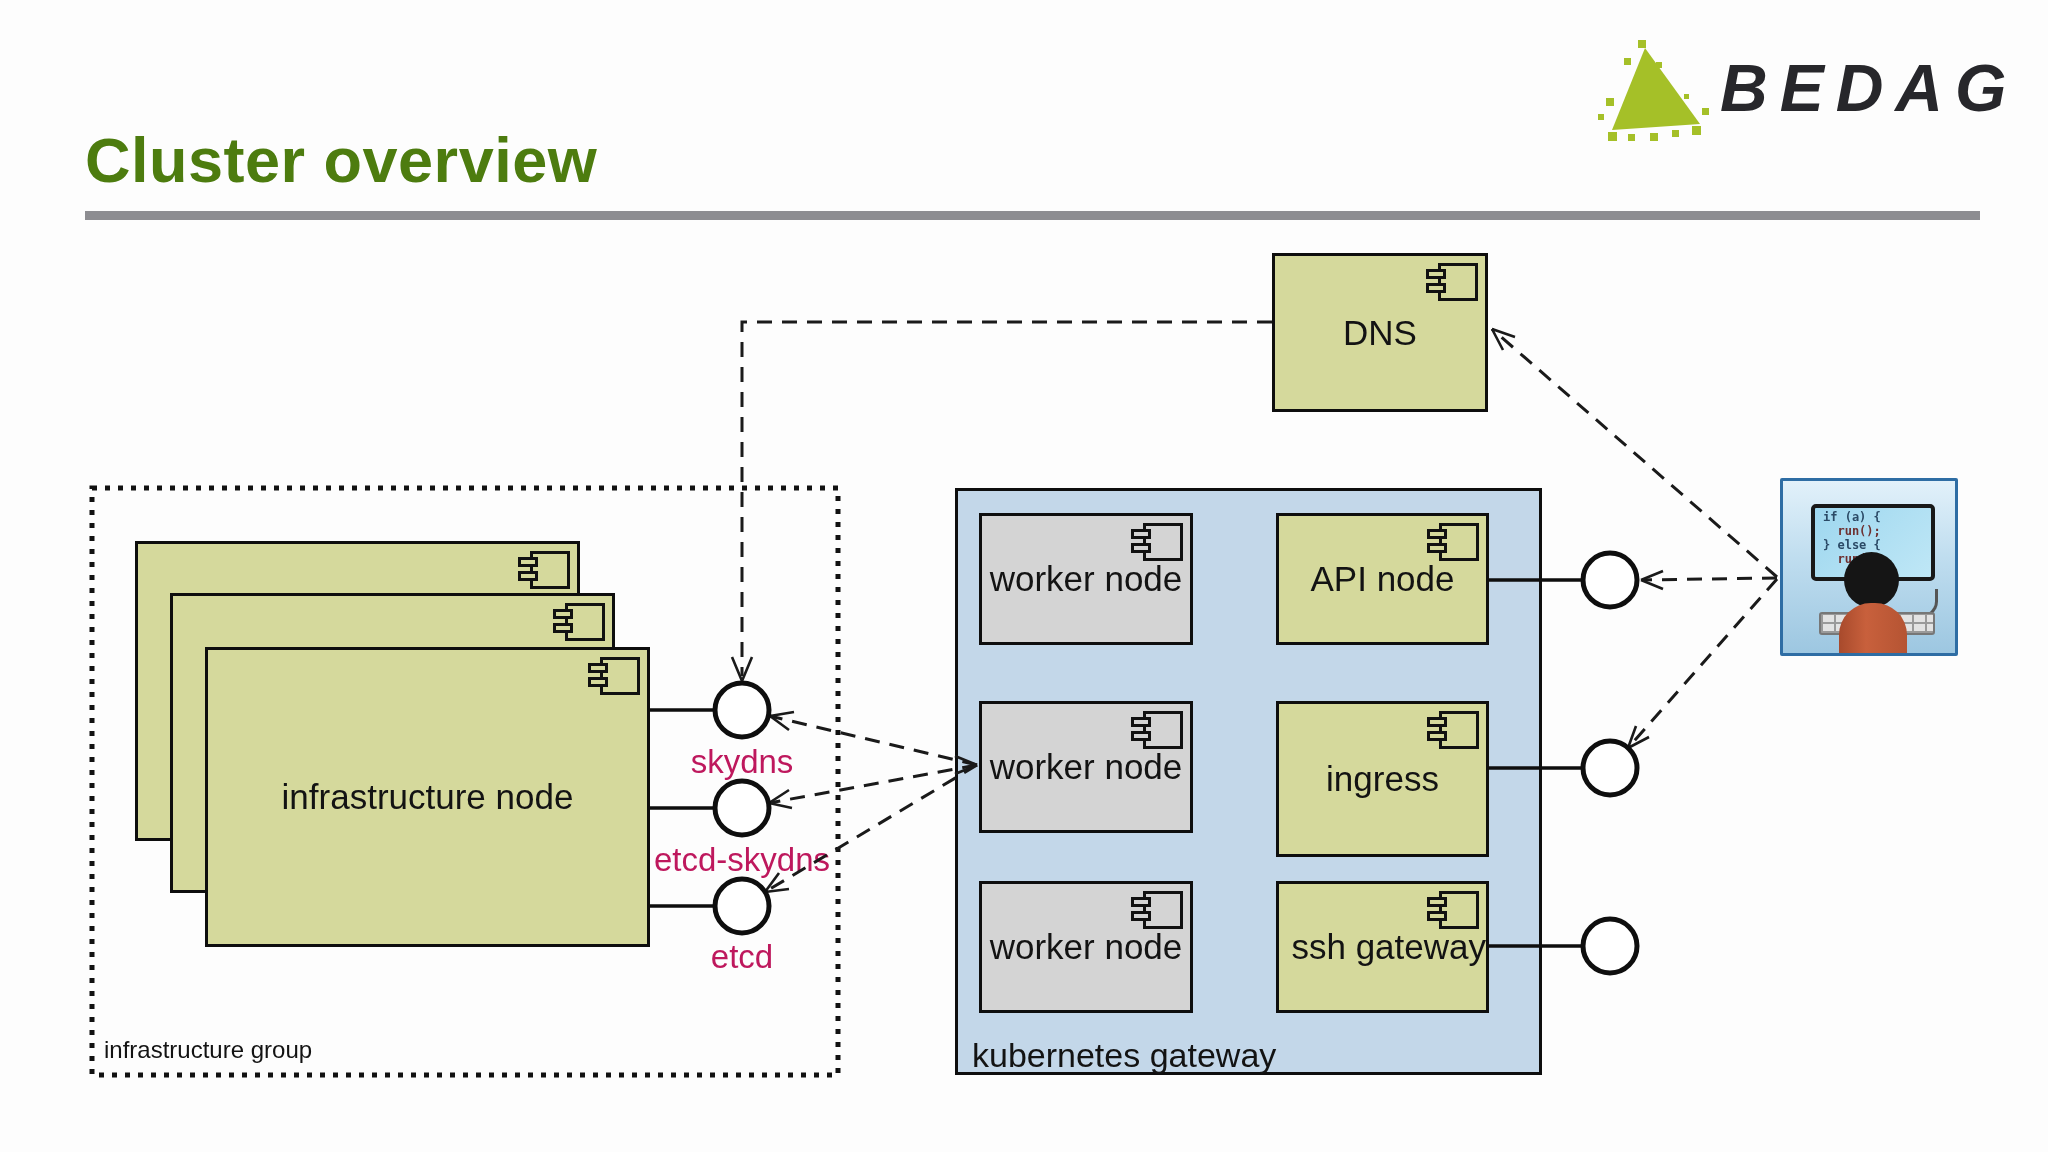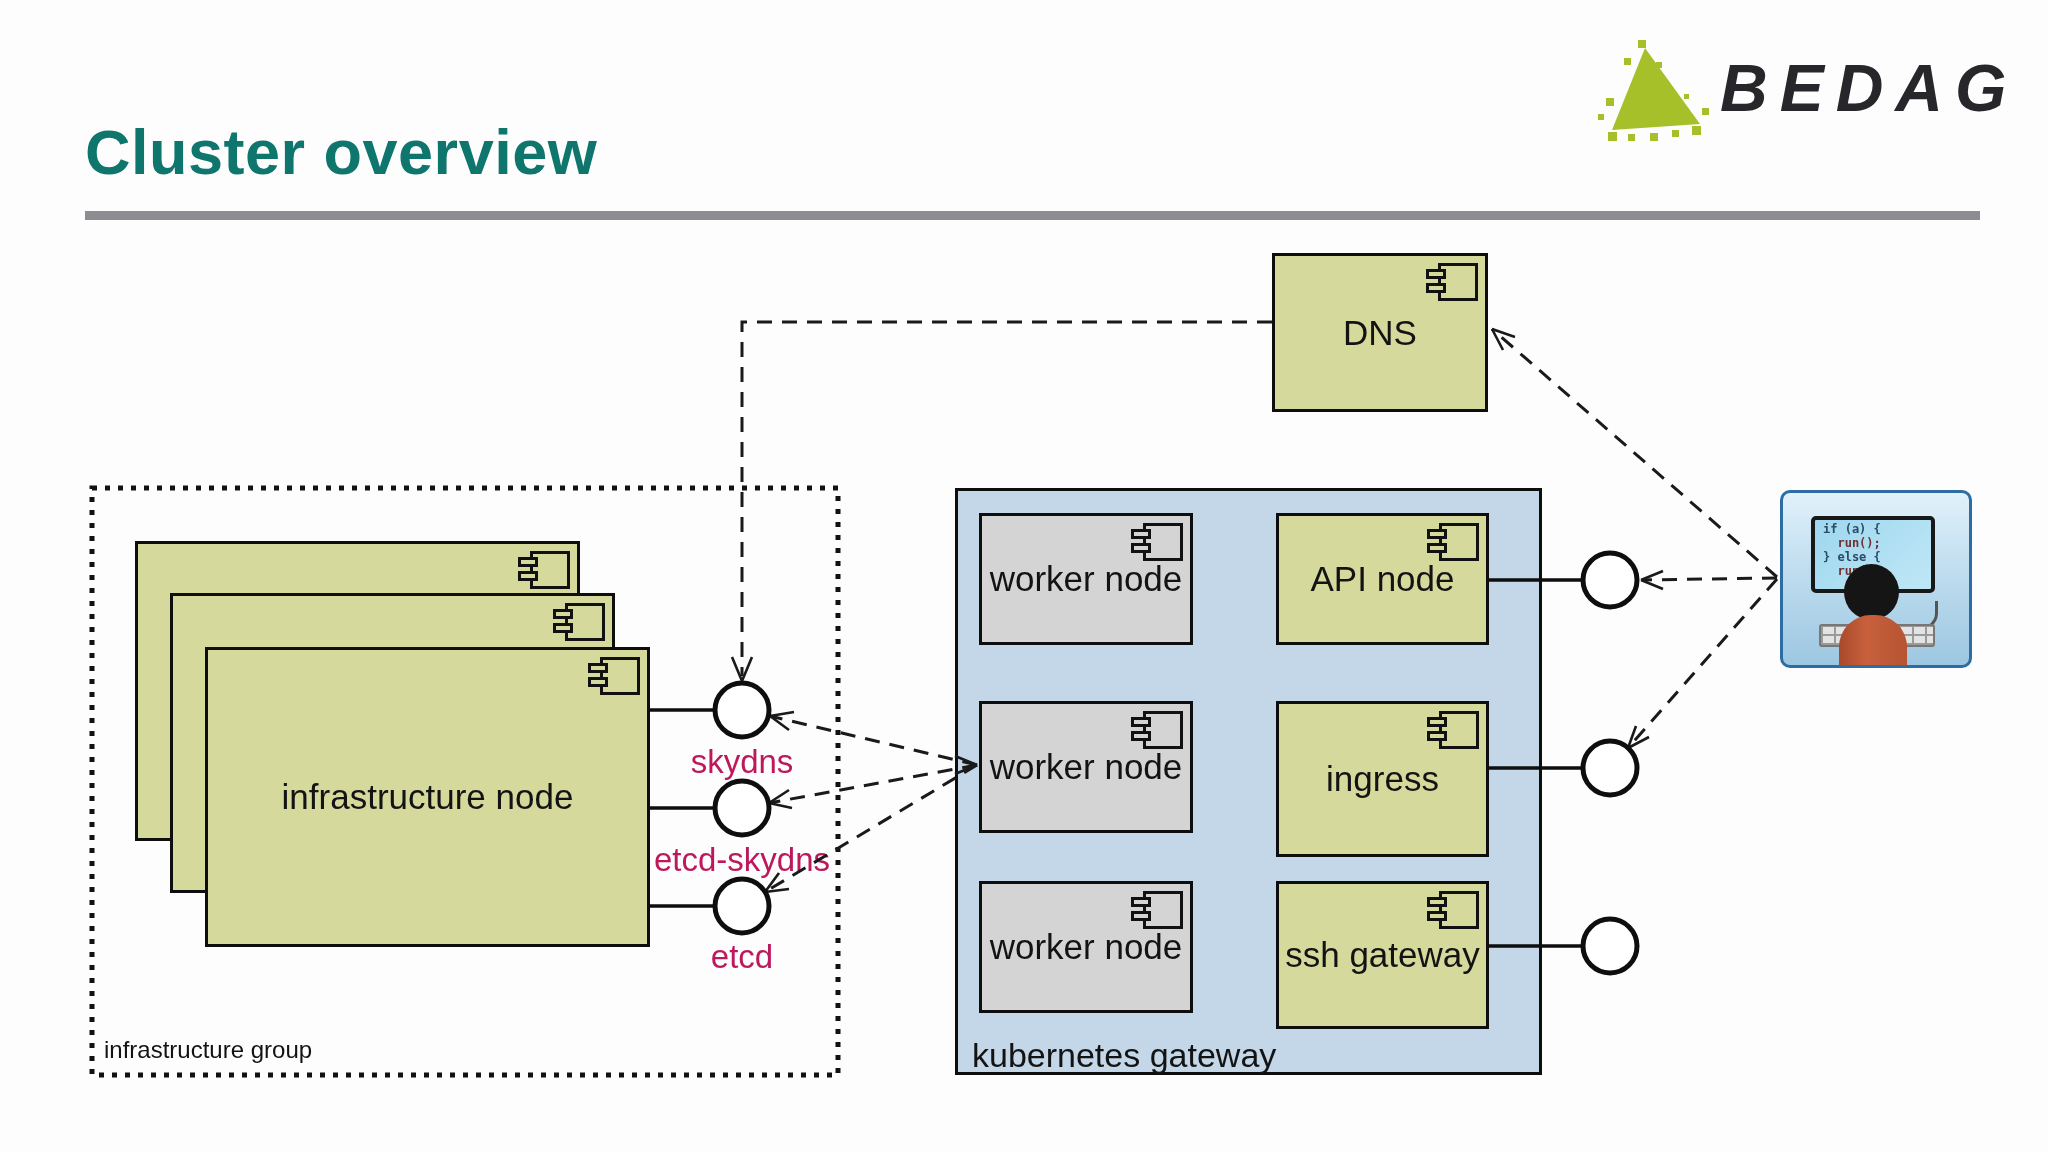--- a/index.html
+++ b/index.html
@@ -2,22 +2,22 @@
 <html><head>
 <meta charset="utf-8">
 <style>
   html,body { margin:0; padding:0; background:#ffffff; }
   #slide {
     position:relative; width:2048px; height:1152px; overflow:hidden;
     background:#fdfdfd; font-family:"Liberation Sans", sans-serif; color:#111;
   }
   
   #page-title {
-    position:absolute; left:85px; top:116px;
-    font-size:63px; font-weight:bold; color:#0f766e; letter-spacing:0.5px;
+    position:absolute; left:85px; top:124px;
+    font-size:63px; font-weight:bold; color:#4d7c0f; letter-spacing:0.5px;
   }
   #title-rule {
     position:absolute; left:85px; top:211px; width:1895px; height:9px;
     background:#8d8d91;
   }
   #logo { position:absolute; left:1598px; top:36px; width:400px; height:110px;font-style:italic; }
   #logo-text {
     position:absolute; left:122px; top:14px;
     font-size:66px; font-weight:bold; letter-spacing:12px; color:#27272b;
   }
@@ -36,22 +36,22 @@
   .comp-icon .tab {
     position:absolute; left:0; width:20px; height:10px;
     box-sizing:border-box; border:3px solid #111; background:var(--fill,#d5d99c);
   }
   .comp-icon .tab.t1 { top:6px; } .comp-icon .tab.t2 { top:20px; }
   
   .free-label { position:absolute; font-size:24px; color:#131313; }
   .iface-label { position:absolute; width:300px; text-align:center; font-size:33px; color:#be185d; }
   
   #user-icon {
-    position:absolute; left:1780px; top:490px; width:192px; height:178px;
-    box-sizing:border-box; border:3px solid #2e6da4; border-radius:10px;
+    position:absolute; left:1780px; top:478px; width:178px; height:178px;
+    box-sizing:border-box; border:3px solid #2e6da4; border-radius:2px;
     background:linear-gradient(180deg,#e2f1fa 0%,#bfddef 45%,#9dc7e1 100%);
     overflow:hidden; z-index:4;
   }
   #user-screen {
     position:absolute; left:28px; top:23px; width:124px; height:77px;
     box-sizing:border-box; border:4px solid #181818; border-radius:5px;
     background:linear-gradient(135deg,#9ed7ef 0%,#bfe7f6 100%);
     font-family:"DejaVu Sans Mono", monospace; font-size:12px; line-height:14px;
     padding:2px 0 0 8px; white-space:pre;
   }
@@ -185,21 +185,21 @@
     <span>API node</span>
   </div>
   <div class="box z2" style="left:1276px; top:701px; width:213px; height:156px; --fill:#d5d99c;">
     <span class="comp-icon">
         <span class="cbody"></span>
         <span class="tab t1"></span>
         <span class="tab t2"></span>
       </span>
     <span>ingress</span>
   </div>
-  <div class="box z2" style="left:1276px; top:881px; width:213px; height:148px; --fill:#d5d99c;">
+  <div class="box z2" style="left:1276px; top:881px; width:213px; height:132px;justify-content:flex-end; --fill:#d5d99c;">
     <span class="comp-icon">
         <span class="cbody"></span>
         <span class="tab t1"></span>
         <span class="tab t2"></span>
       </span>
     <span>ssh gateway</span>
   </div>
 
   <div class="iface-label z5" style="left:592px; top:743px;">skydns</div>
   <div class="iface-label z5" style="left:592px; top:841px;">etcd-skydns</div>

